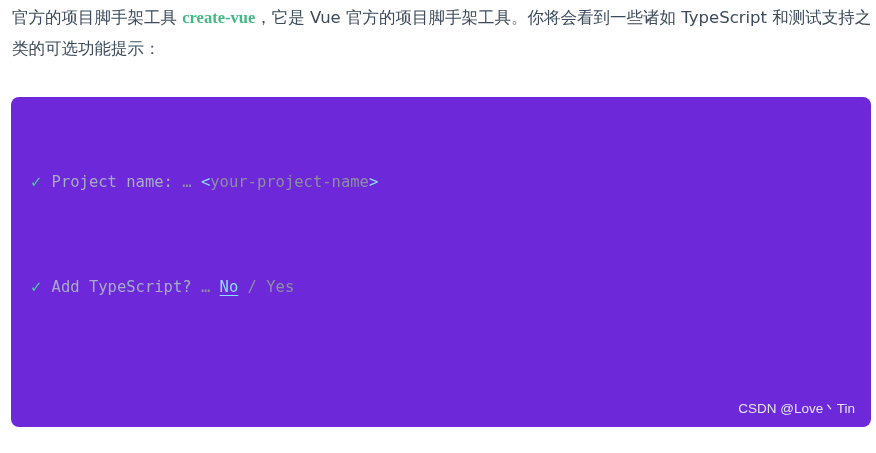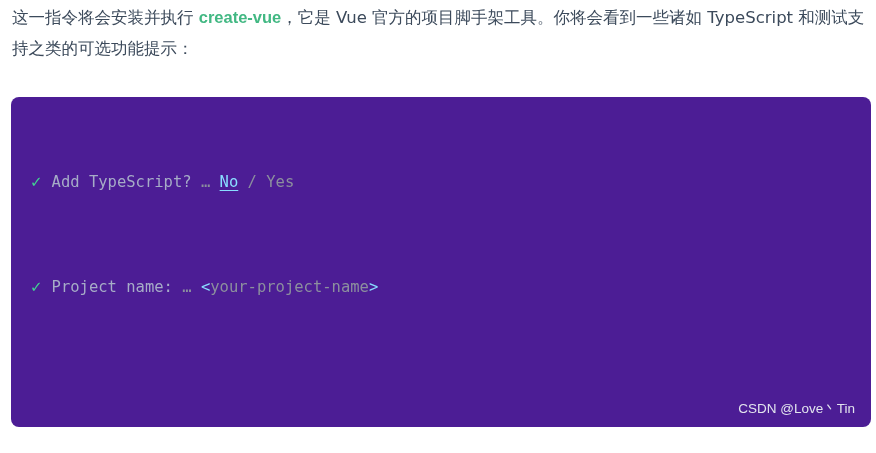--- a/index.html
+++ b/index.html
@@ -1,41 +1,41 @@
 <!DOCTYPE html>
 <html><head>
 <meta charset="utf-8">
 <style>
   html, body { margin:0; padding:0; background:#ffffff; }
   body { width:876px; height:453px; position:relative; overflow:hidden; }
   .para { position:absolute; left:12px; top:2px; width:860px; font-family:"DejaVu Sans","Liberation Sans",sans-serif; font-size:16.5px; line-height:31px; color:#3c4a5b; }
-  .para .code-inline { color:#42b883; font-weight:bold; font-family:Liberation Sans, sans-serif; }
-  .block { position:absolute; left:11px; top:97px; width:860px; height:330px; background:#4c1d95; border-radius:8px; }
+  .para .code-inline { color:#42b883; font-weight:bold; font-family:Liberation Serif, serif; }
+  .block { position:absolute; left:11px; top:97px; width:860px; height:330px; background:#6d28d9; border-radius:8px; }
   .lines { position:absolute; left:30px; top:116px; font-family:"DejaVu Sans Mono","Liberation Mono",monospace; font-size:15.5px; line-height:26.3px; color:#a6acc7; white-space:pre; }
   .line { height:26.3px; }
   .check { color:#42d392; font-family:"DejaVu Sans",sans-serif; font-weight:bold; margin-right:9px; font-size:15px; }
   .placeholder-br { color:#89ddff; }
   .dim { color:#8c8f9e; }
   .sel { color:#89ddff; text-decoration:underline; text-underline-offset:3px; }
   .muted { color:#8c8f9e; }
   .watermark { position:absolute; right:16px; bottom:9px; font-family:"Liberation Sans","DejaVu Sans",sans-serif; font-size:13.5px; color:#e2e4ee; }
 </style>
 </head>
 <body>
 
-<div class="para"><span>这一指令将会安装并执行 </span><span class="code-inline">create-vue</span><span>，它是 Vue 官方的项目脚手架工具。你将会看到一些诸如 TypeScript 和测试支持之类的可选功能提示：</span></div>
+<div class="para"><span>官方的项目脚手架工具 </span><span class="code-inline">create-vue</span><span>，它是 Vue 官方的项目脚手架工具。你将会看到一些诸如 TypeScript 和测试支持之类的可选功能提示：</span></div>
 
 <div class="block">
   <div class="watermark">CSDN @Love丶Tin</div>
 </div>
 
 <div class="lines">
+  <div class="line"><span class="check">✓</span><span>Project name:</span> <span class="dim">…</span> <span class="placeholder-br">&lt;</span><span class="dim">your-project-name</span><span class="placeholder-br">&gt;</span></div>
+
   <div class="line"><span class="check">✓</span><span>Add TypeScript?</span> <span class="dim">…</span> <span class="sel">No</span><span class="muted"> / Yes</span></div>
-
-  <div class="line"><span class="check">✓</span><span>Project name:</span> <span class="dim">…</span> <span class="placeholder-br">&lt;</span><span class="dim">your-project-name</span><span class="placeholder-br">&gt;</span></div>
 
 
   
 
   
 
   
 
   
 

